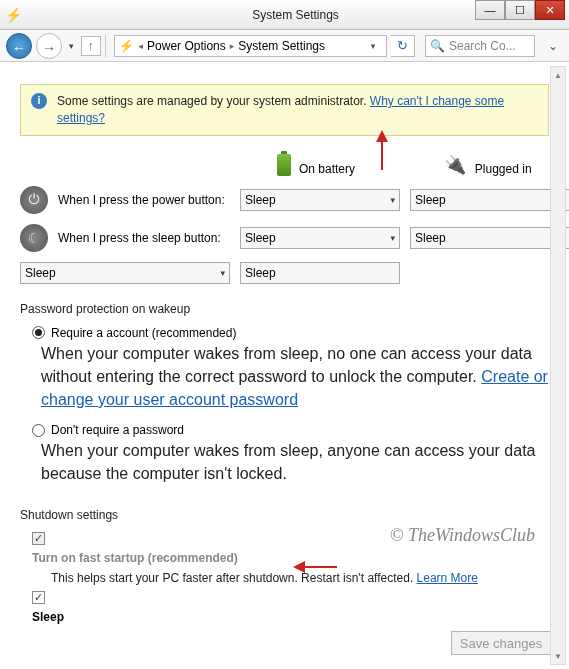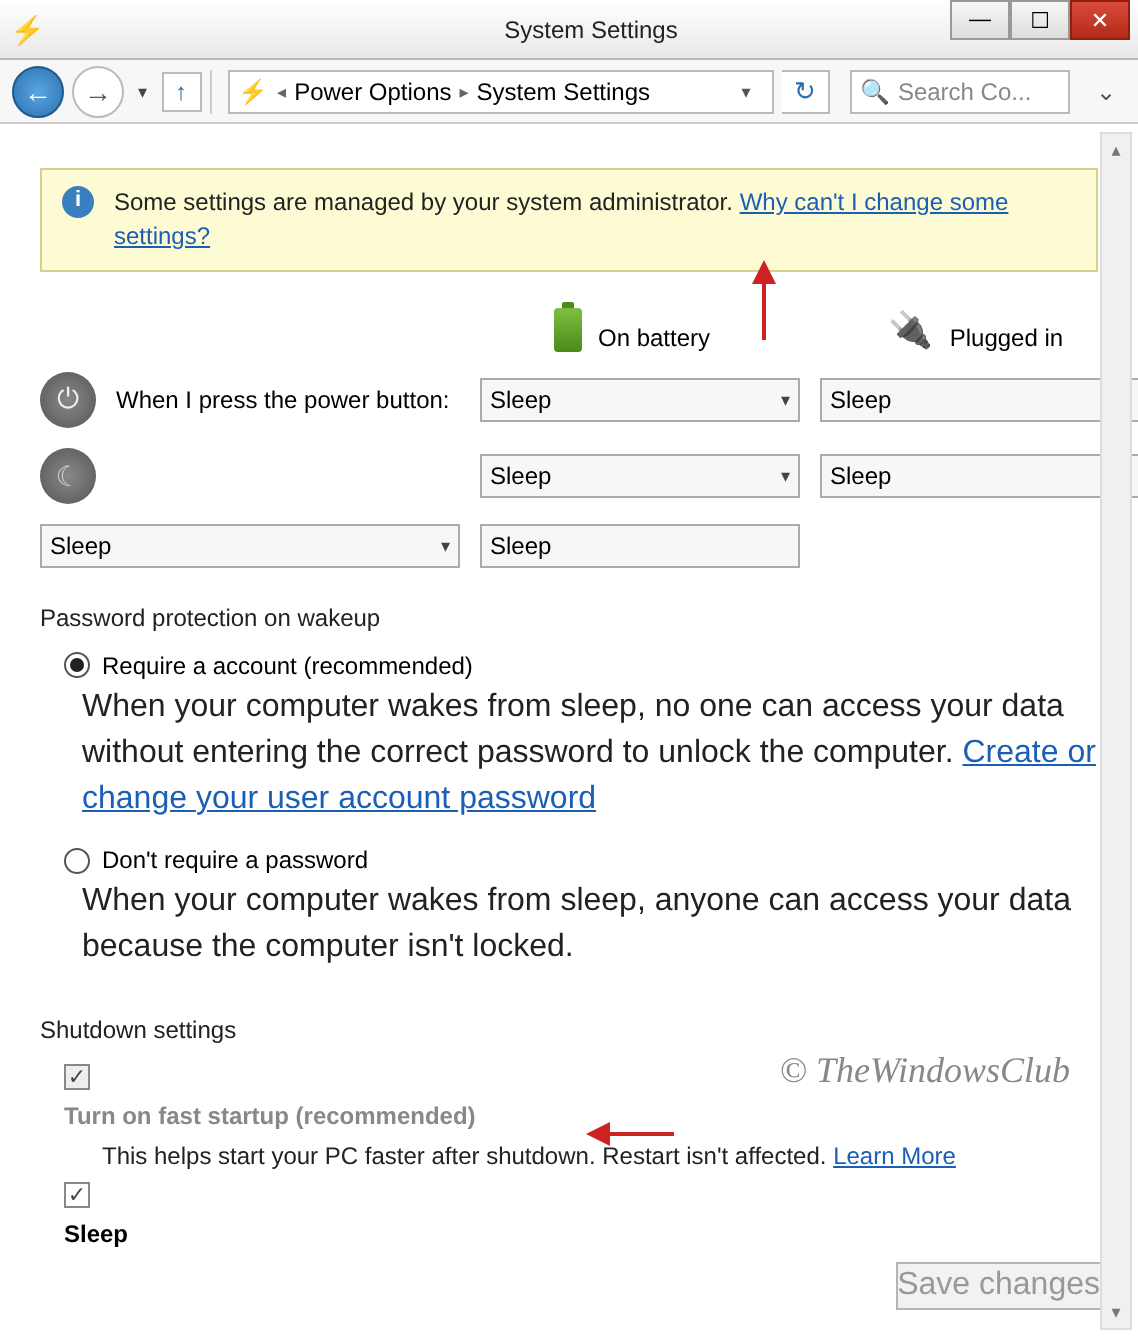--- a/index.html
+++ b/index.html
@@ -67,21 +67,21 @@
     .checkbox.disabled { background: #eee; }
     .check-option .opt-label { font-size: 12px; font-weight: bold; }
     .check-option.disabled .opt-label { color: #888; }
     .check-desc { flex-basis: 100%; margin-left: 19px; font-size: 12px; color: #222; }
     .check-desc a { color: #1a5fb4; }
 
     .arrow-annotation { position: absolute; pointer-events: none; }
     .arrow-annotation svg { display: block; }
 
     .footer { position: absolute; bottom: 14px; right: 18px; display: flex; gap: 8px; }
-    .btn { min-width: 100px; height: 24px; border: 1px solid #b5b5b5; font-size: 16px; display: flex; align-items: center; justify-content: center; background: #f2f2f2; }
+    .btn { min-width: 100px; height: 24px; border: 1px solid #b5b5b5; font-size: 13px; display: flex; align-items: center; justify-content: center; background: #f2f2f2; }
     .btn.disabled { color: #999; }
     .scrollbar-right { position: absolute; right: 3px; top: 66px; width: 16px; bottom: 4px; background: #f0f0f0; border: 1px solid #ddd; }
     .scrollbar-right .sb-btn { height: 16px; display: flex; align-items: center; justify-content: center; font-size: 9px; color: #777; }
     .scrollbar-right .track { flex: 1; }
   </style>
 </head>
 <body>
 
 <div class="title-bar">
   <span class="app-icon">⚡</span>
@@ -149,20 +149,21 @@
         <span class="arrow">▾</span>
       </div>
     <div class="select">
         <span>Sleep</span>
       </div>
   </div>
 
   <div class="settings-row">
     <div class="row-label">
       <span class="row-icon sleep-icon">☾</span>
+      <span>When I press the sleep button:</span>
     </div>
     <div class="select">
         <span>Sleep</span>
         <span class="arrow">▾</span>
       </div>
     <div class="select">
         <span>Sleep</span>
       </div>
   </div>
 

